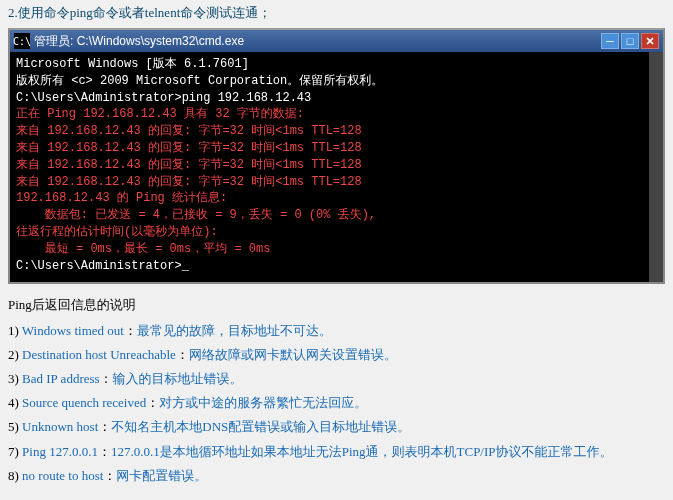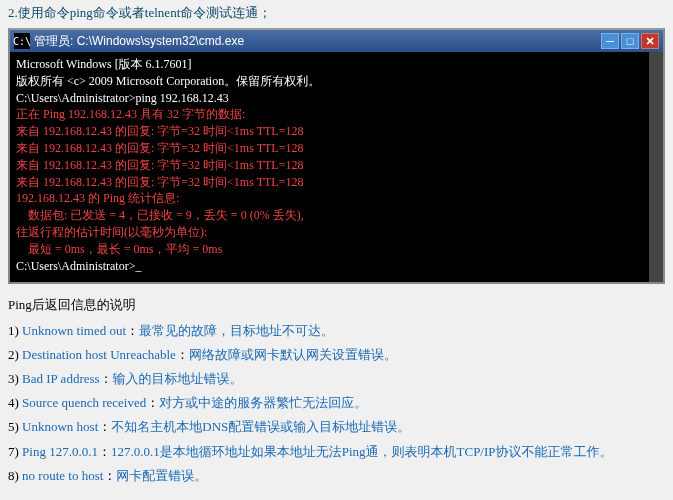--- a/index.html
+++ b/index.html
@@ -71,21 +71,21 @@
       border: 1px solid rgba(255,255,255,0.3);
     }
 
     .win-btn.minimize { background: #4a90d9; color: #fff; }
     .win-btn.maximize { background: #4a90d9; color: #fff; }
     .win-btn.close { background: #c0392b; color: #fff; }
 
     .cmd-body {
       background: #000;
       color: #c0c0c0;
-      font-family: Liberation Serif, serif;
+      font-family: Liberation Mono, monospace;
       font-size: 12px;
       padding: 4px 6px;
       min-height: 230px;
       line-height: 1.4;
       overflow: hidden;
     }
 
     .cmd-body .line {
       white-space: pre-wrap;
       word-break: break-all;
@@ -175,21 +175,21 @@
         <div class="line gray"></div>
         <div class="line white">C:\Users\Administrator&gt;_</div>
       </div>
     <div class="cmd-scrollbar"></div>
   </div>
 </div>
 
 <div class="ping-explanation">
   <div class="section-title">Ping后返回信息的说明</div>
   <div id="ping-items-container">
-      <div class="item"><span class="item-num">1) </span><span class="item-text">Unknown timed out</span><span class="item-colon">：</span><span class="item-text">最常见的故障，目标地址不可达。</span></div>
+      <div class="item"><span class="item-num">1) </span><span class="item-text">Windows timed out</span><span class="item-colon">：</span><span class="item-text">最常见的故障，目标地址不可达。</span></div>
       <div class="item"><span class="item-num">2) </span><span class="item-text">Destination host Unreachable</span><span class="item-colon">：</span><span class="item-text">网络故障或网卡默认网关设置错误。</span></div>
       <div class="item"><span class="item-num">3) </span><span class="item-text">Bad IP address</span><span class="item-colon">：</span><span class="item-text">输入的目标地址错误。</span></div>
       <div class="item"><span class="item-num">4) </span><span class="item-text">Source quench received</span><span class="item-colon">：</span><span class="item-text">对方或中途的服务器繁忙无法回应。</span></div>
       <div class="item"><span class="item-num">5) </span><span class="item-text">Unknown host</span><span class="item-colon">：</span><span class="item-text">不知名主机本地DNS配置错误或输入目标地址错误。</span></div>
       <div class="item"><span class="item-num">7) </span><span class="item-text">Ping 127.0.0.1</span><span class="item-colon">：</span><span class="item-text">127.0.0.1是本地循环地址如果本地址无法Ping通，则表明本机TCP/IP协议不能正常工作。</span></div>
       <div class="item"><span class="item-num">8) </span><span class="item-text">no route to host</span><span class="item-colon">：</span><span class="item-text">网卡配置错误。</span></div>
     </div>
 </div>
 
 </body></html>

